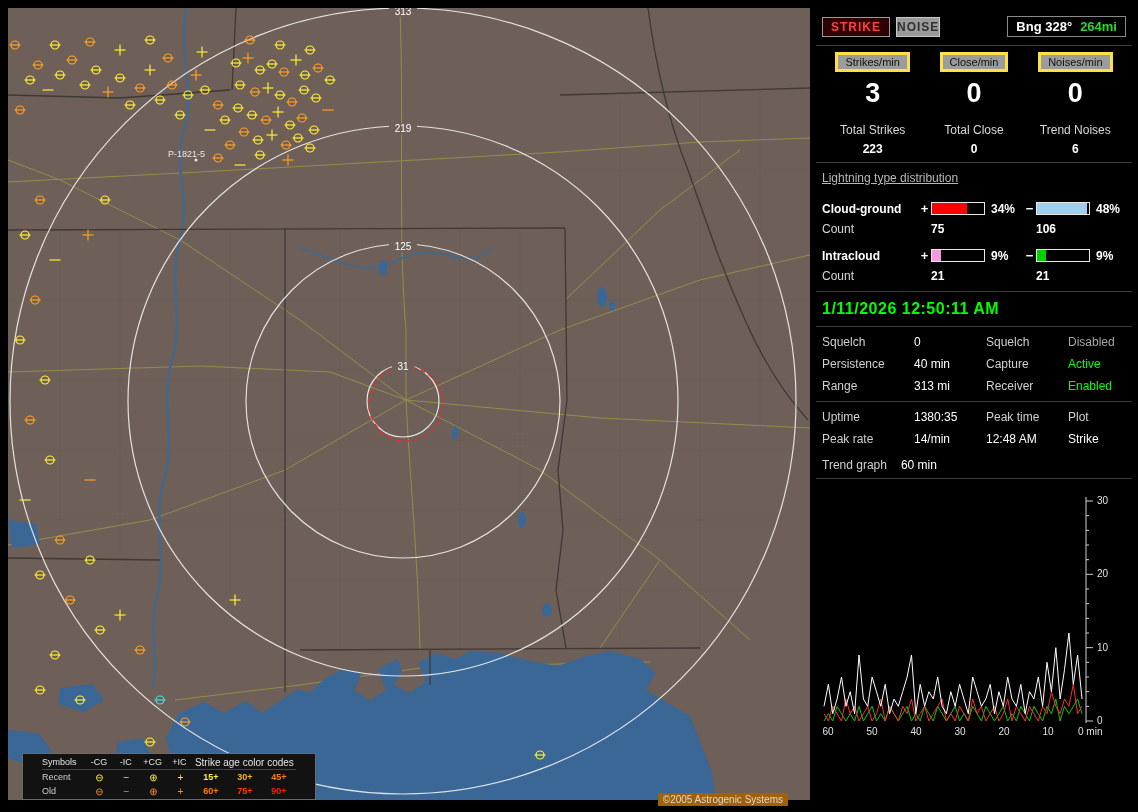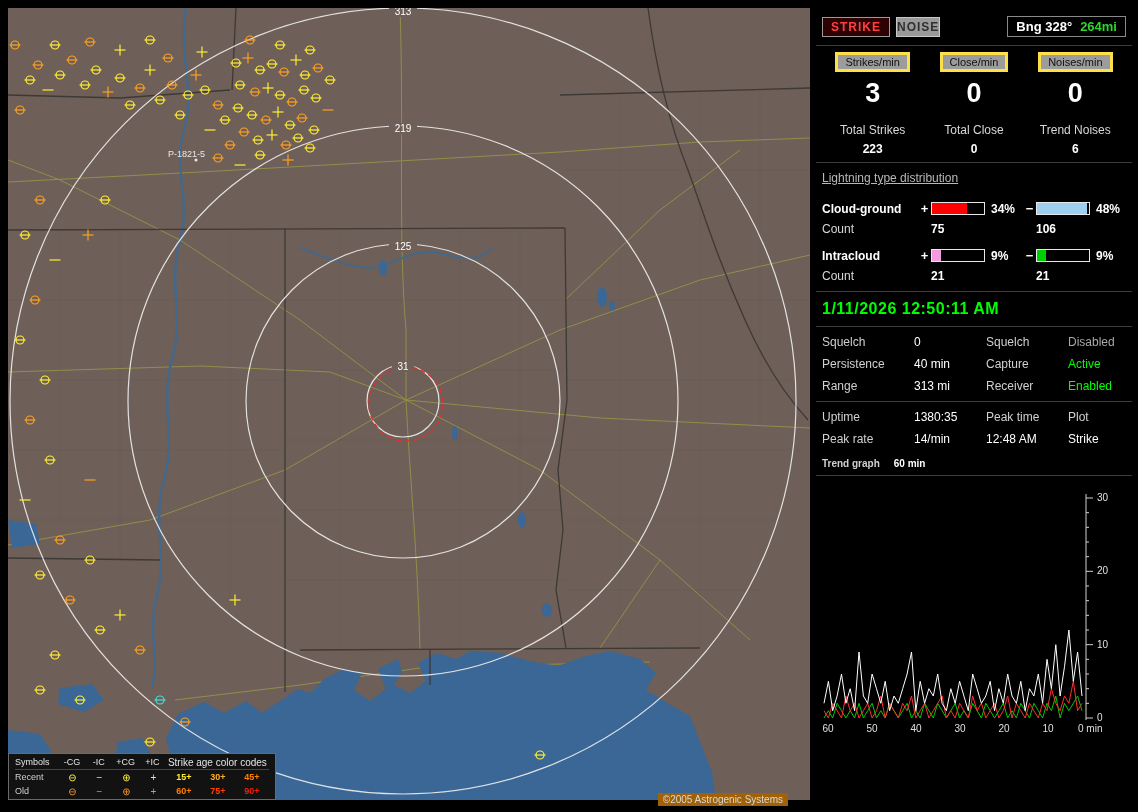--- a/index.html
+++ b/index.html
@@ -4,22 +4,22 @@
 <style>
   html,body{margin:0;padding:0;background:#000;width:1138px;height:812px;overflow:hidden;
     font-family:"Liberation Sans",sans-serif;}
   .screen{position:relative;width:1138px;height:812px;background:#000;}
 
   
   .map-area{position:absolute;left:8px;top:8px;width:802px;height:792px;background:#6e6058;}
   .map-area svg{display:block;}
   .map-copyright{position:absolute;right:22px;bottom:-6px;background:#a16207;color:#d8d8d8;
     font-size:10px;padding:1px 5px;}
-  .map-legend{position:absolute;left:0;bottom:0;width:254px;background:#121212;
-    border:1px solid #6a6a6a;color:#cfcfcf;font-size:9px;padding:1px 6px;}
+  .map-legend{position:absolute;left:14px;bottom:0;width:254px;background:#121212;
+    border:1px solid #6a6a6a;color:#cfcfcf;font-size:9px;padding:1px 19px;}
   .lg-row{display:flex;align-items:center;height:14px;}
   .lg-head{border-bottom:1px solid #444;color:#e4e4e4;}
   .lg-c1{width:44px;}
   .lg-s{width:27px;text-align:center;}
   .lg-agehead{width:104px;text-align:center;font-size:10px;}
   .lg-age{width:34px;text-align:center;font-weight:bold;}
   .lg-sym-recent{color:#ffee33;font-size:10px;}
   .lg-sym-old{color:#ff9020;font-size:10px;}
 
   
@@ -58,21 +58,21 @@
   .count-val{font-weight:bold;font-size:12px;}
 
   .time-sect{padding:8px 6px;}
   .timestamp{color:#00ff00;font-size:16px;font-weight:bold;letter-spacing:.5px;}
 
   .kv-grid{display:grid;grid-template-columns:92px 72px 82px auto;row-gap:8px;font-size:12px;
     padding:2px 0;}
   .kv-label{color:#d0d0d0;}
   .kv-value{color:#fff;}
 
-  .trend-caption{display:flex;gap:14px;font-size:10px;margin-top:10px;font-weight:bold;}
+  .trend-caption{display:flex;gap:14px;font-size:12px;margin-top:10px;}
   .trend-label{color:#d0d0d0;}
   .trend-value{color:#fff;}
 
   .chart-sect{flex:1;border-bottom:none;padding-top:10px;}
 </style>
 </head>
 <body>
 
 <div class="screen">
 

